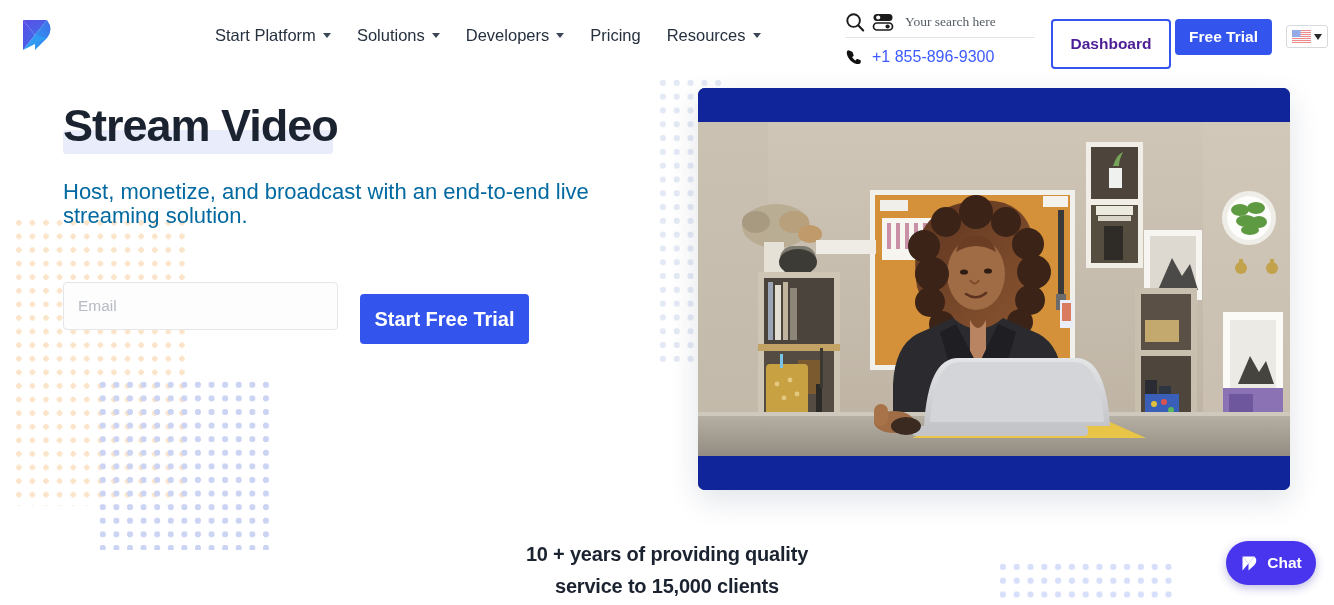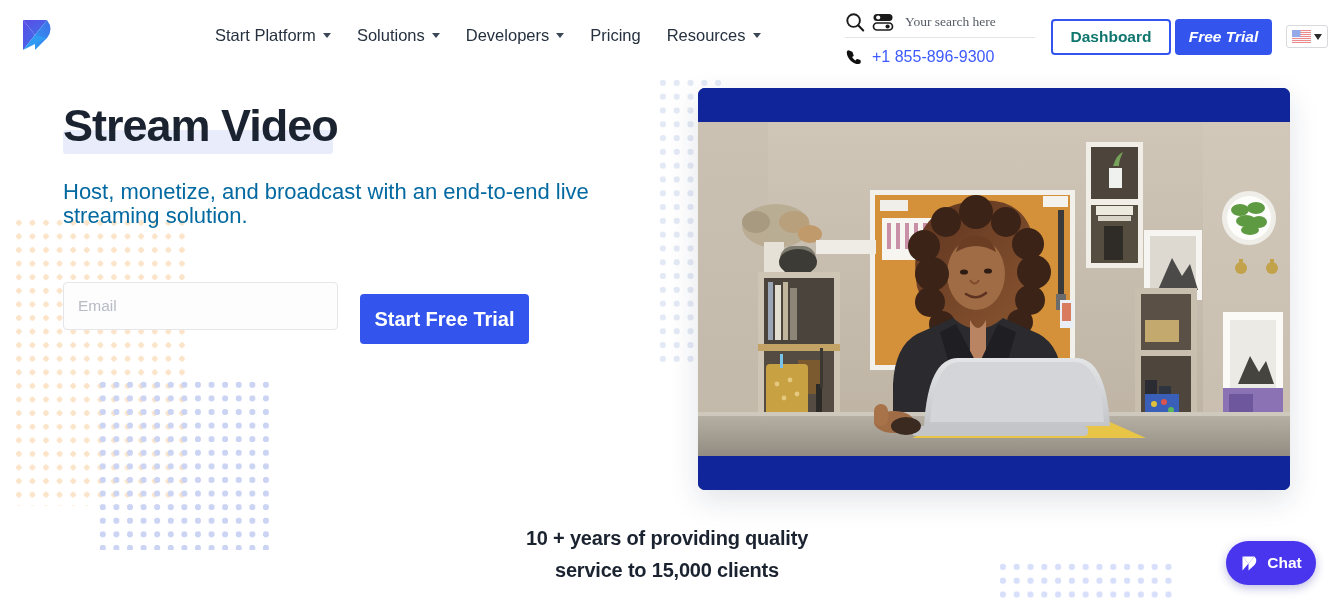--- a/index.html
+++ b/index.html
@@ -67,35 +67,35 @@
     position: absolute; left: 845px; top: 48px;
     display: flex; align-items: flex-start; gap: 9px;
   }
   #phone-link {
     font-size: 16px; color: #3d5afe; text-decoration: none; white-space: nowrap;
   }
 
   
   #btn-dashboard {
     position: absolute; left: 1051px; top: 19px;
-    width: 120px; height: 36px;
+    width: 120px; height: 50px;
     border: 2px solid #3355ee; border-radius: 4px;
-    background: #fff; color: #0f766e;
+    background: #fff; color: #4c1d95;
     font-family: "Liberation Sans", sans-serif;
     font-size: 15.5px; font-weight: bold;
     cursor: pointer; line-height: 1;
   }
   #btn-freetrial {
     position: absolute; left: 1175px; top: 19px;
     width: 97px; height: 36px;
     border: 0; border-radius: 4px;
     background: #3355ee; color: #fff;
     font-family: "Liberation Sans", sans-serif;
     font-size: 15.5px; font-weight: bold;
-    cursor: pointer; line-height: 1; font-style: italic;
+    cursor: pointer; line-height: 1;
   }
 
   
   #lang-select {
     position: absolute; left: 1286px; top: 25px;
     width: 42px; height: 23px;
     border: 1px solid #d7d9dd; border-radius: 3px;
     background: #fff;
     display: flex; align-items: center; justify-content: center; gap: 3px;
     cursor: pointer;
@@ -203,21 +203,21 @@
   #player-stage {
     position: absolute; left: 0; top: 34px;
     width: 592px; height: 334px;
     overflow: hidden;
     background: #b9ab97;
   }
   #player-stage svg { display: block; width: 592px; height: 334px; }
 
   
   #stats {
-    position: absolute; left: 0; top: 522px; width: 1334px;
+    position: absolute; left: 0; top: 538px; width: 1334px;
     text-align: center; z-index: 5;
   }
   .stat-line {
     font-size: 20px; font-weight: bold; color: #1b2330;
     line-height: 32px; letter-spacing: -0.2px;
   }
 
   
   #chat-widget {
     position: absolute; left: 1226px; top: 541px;

